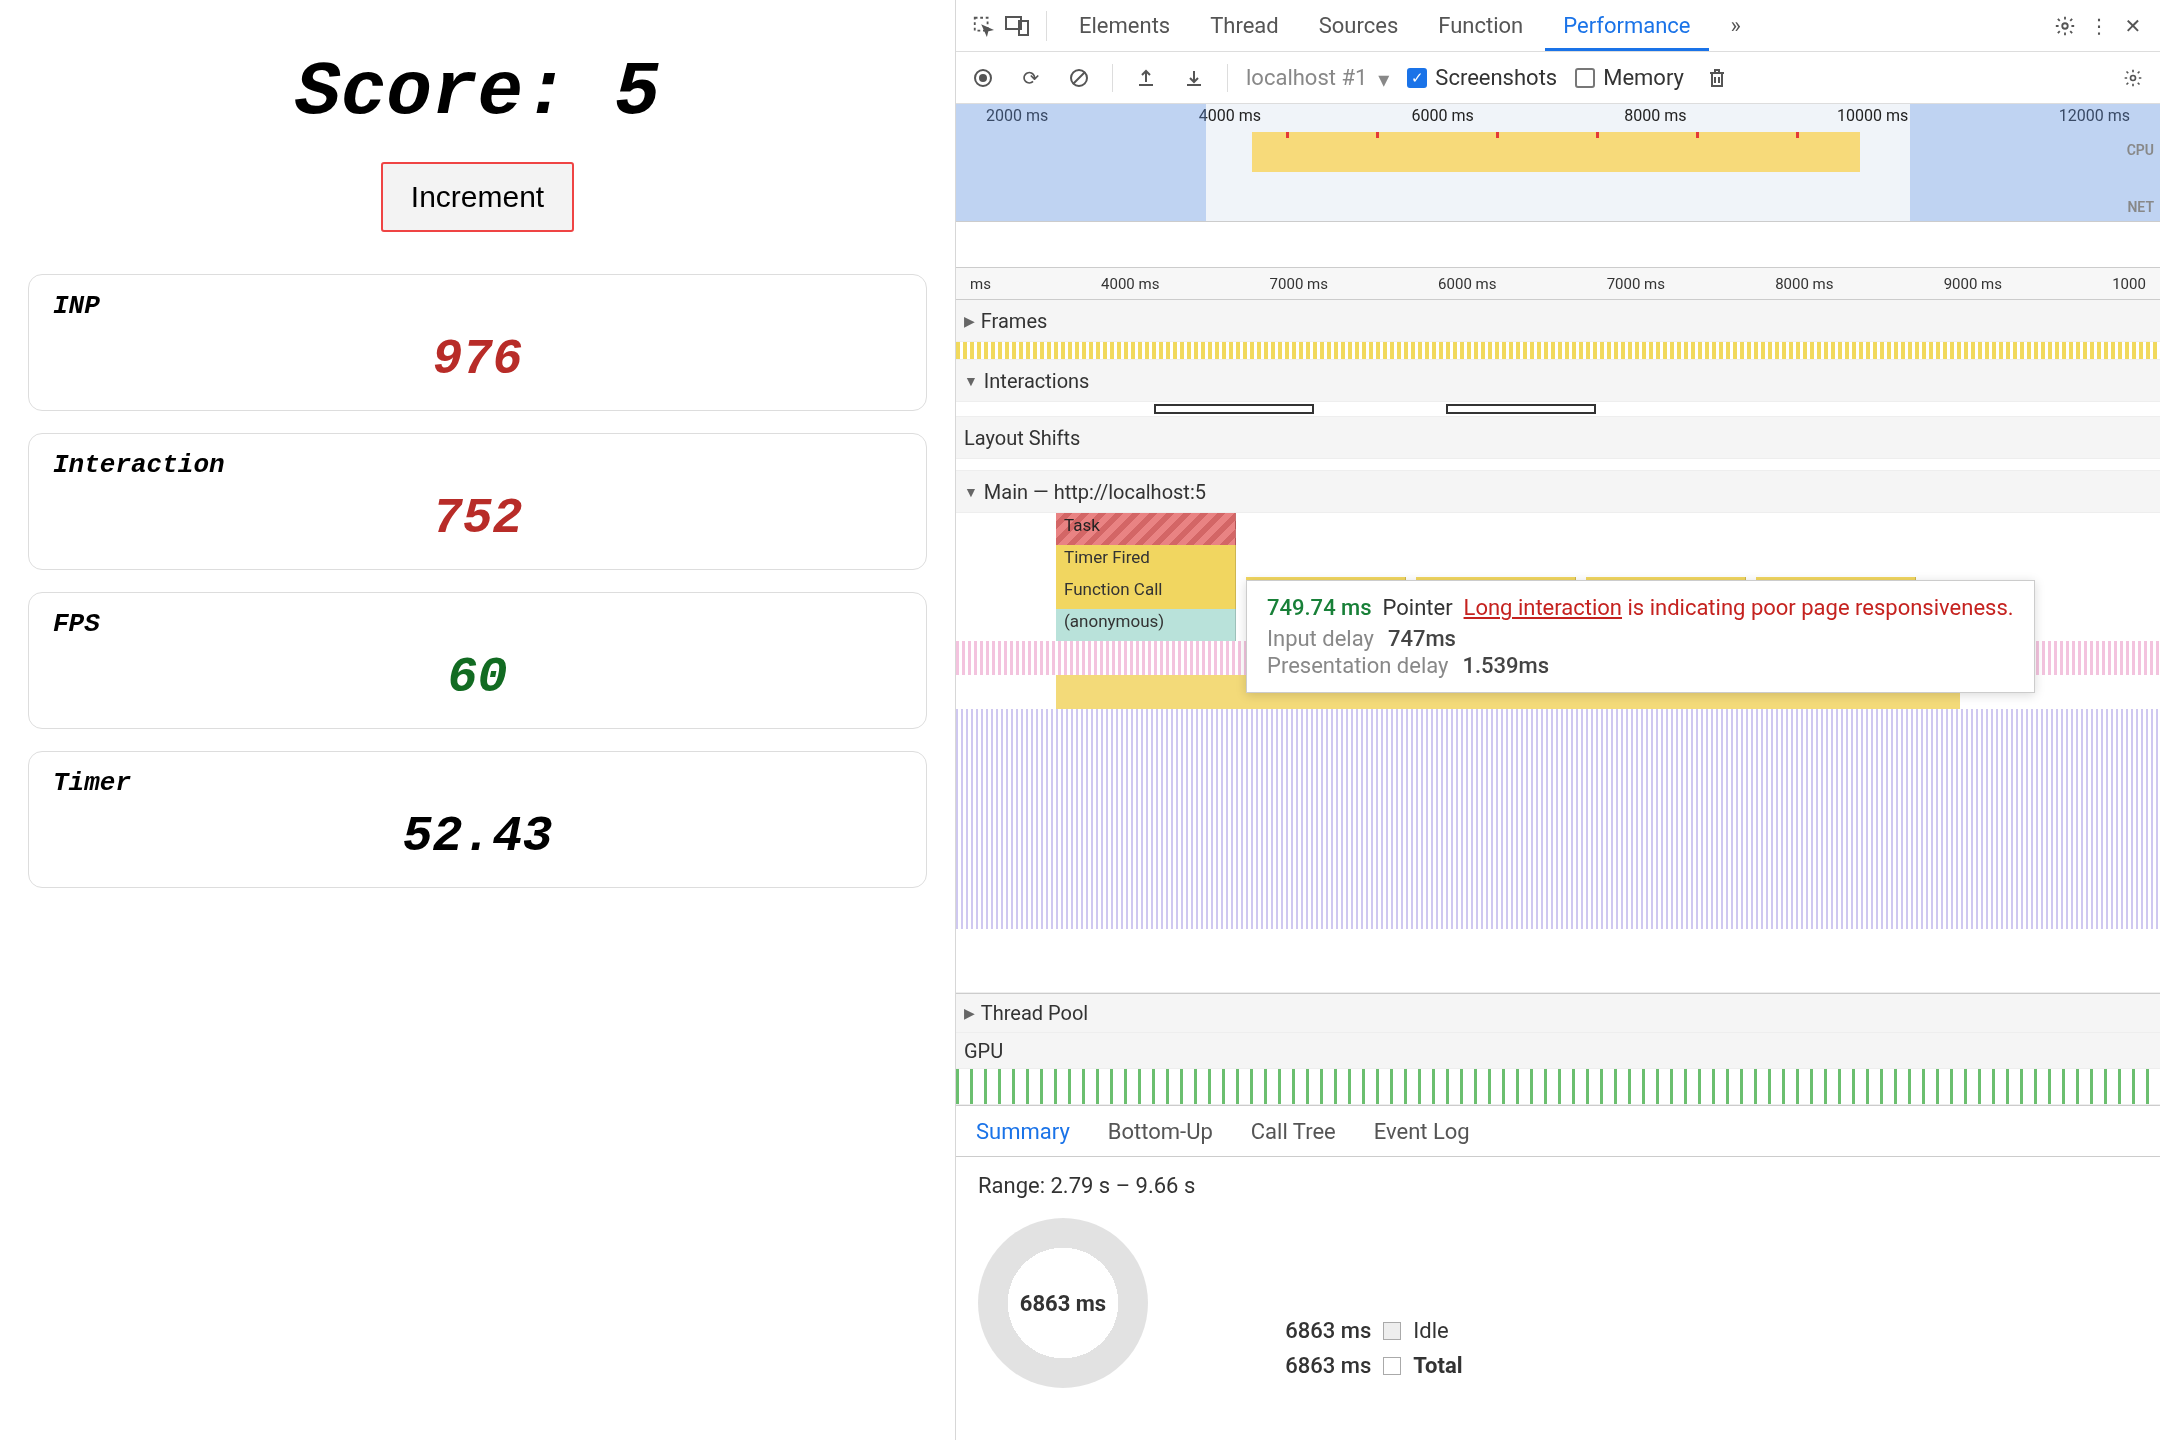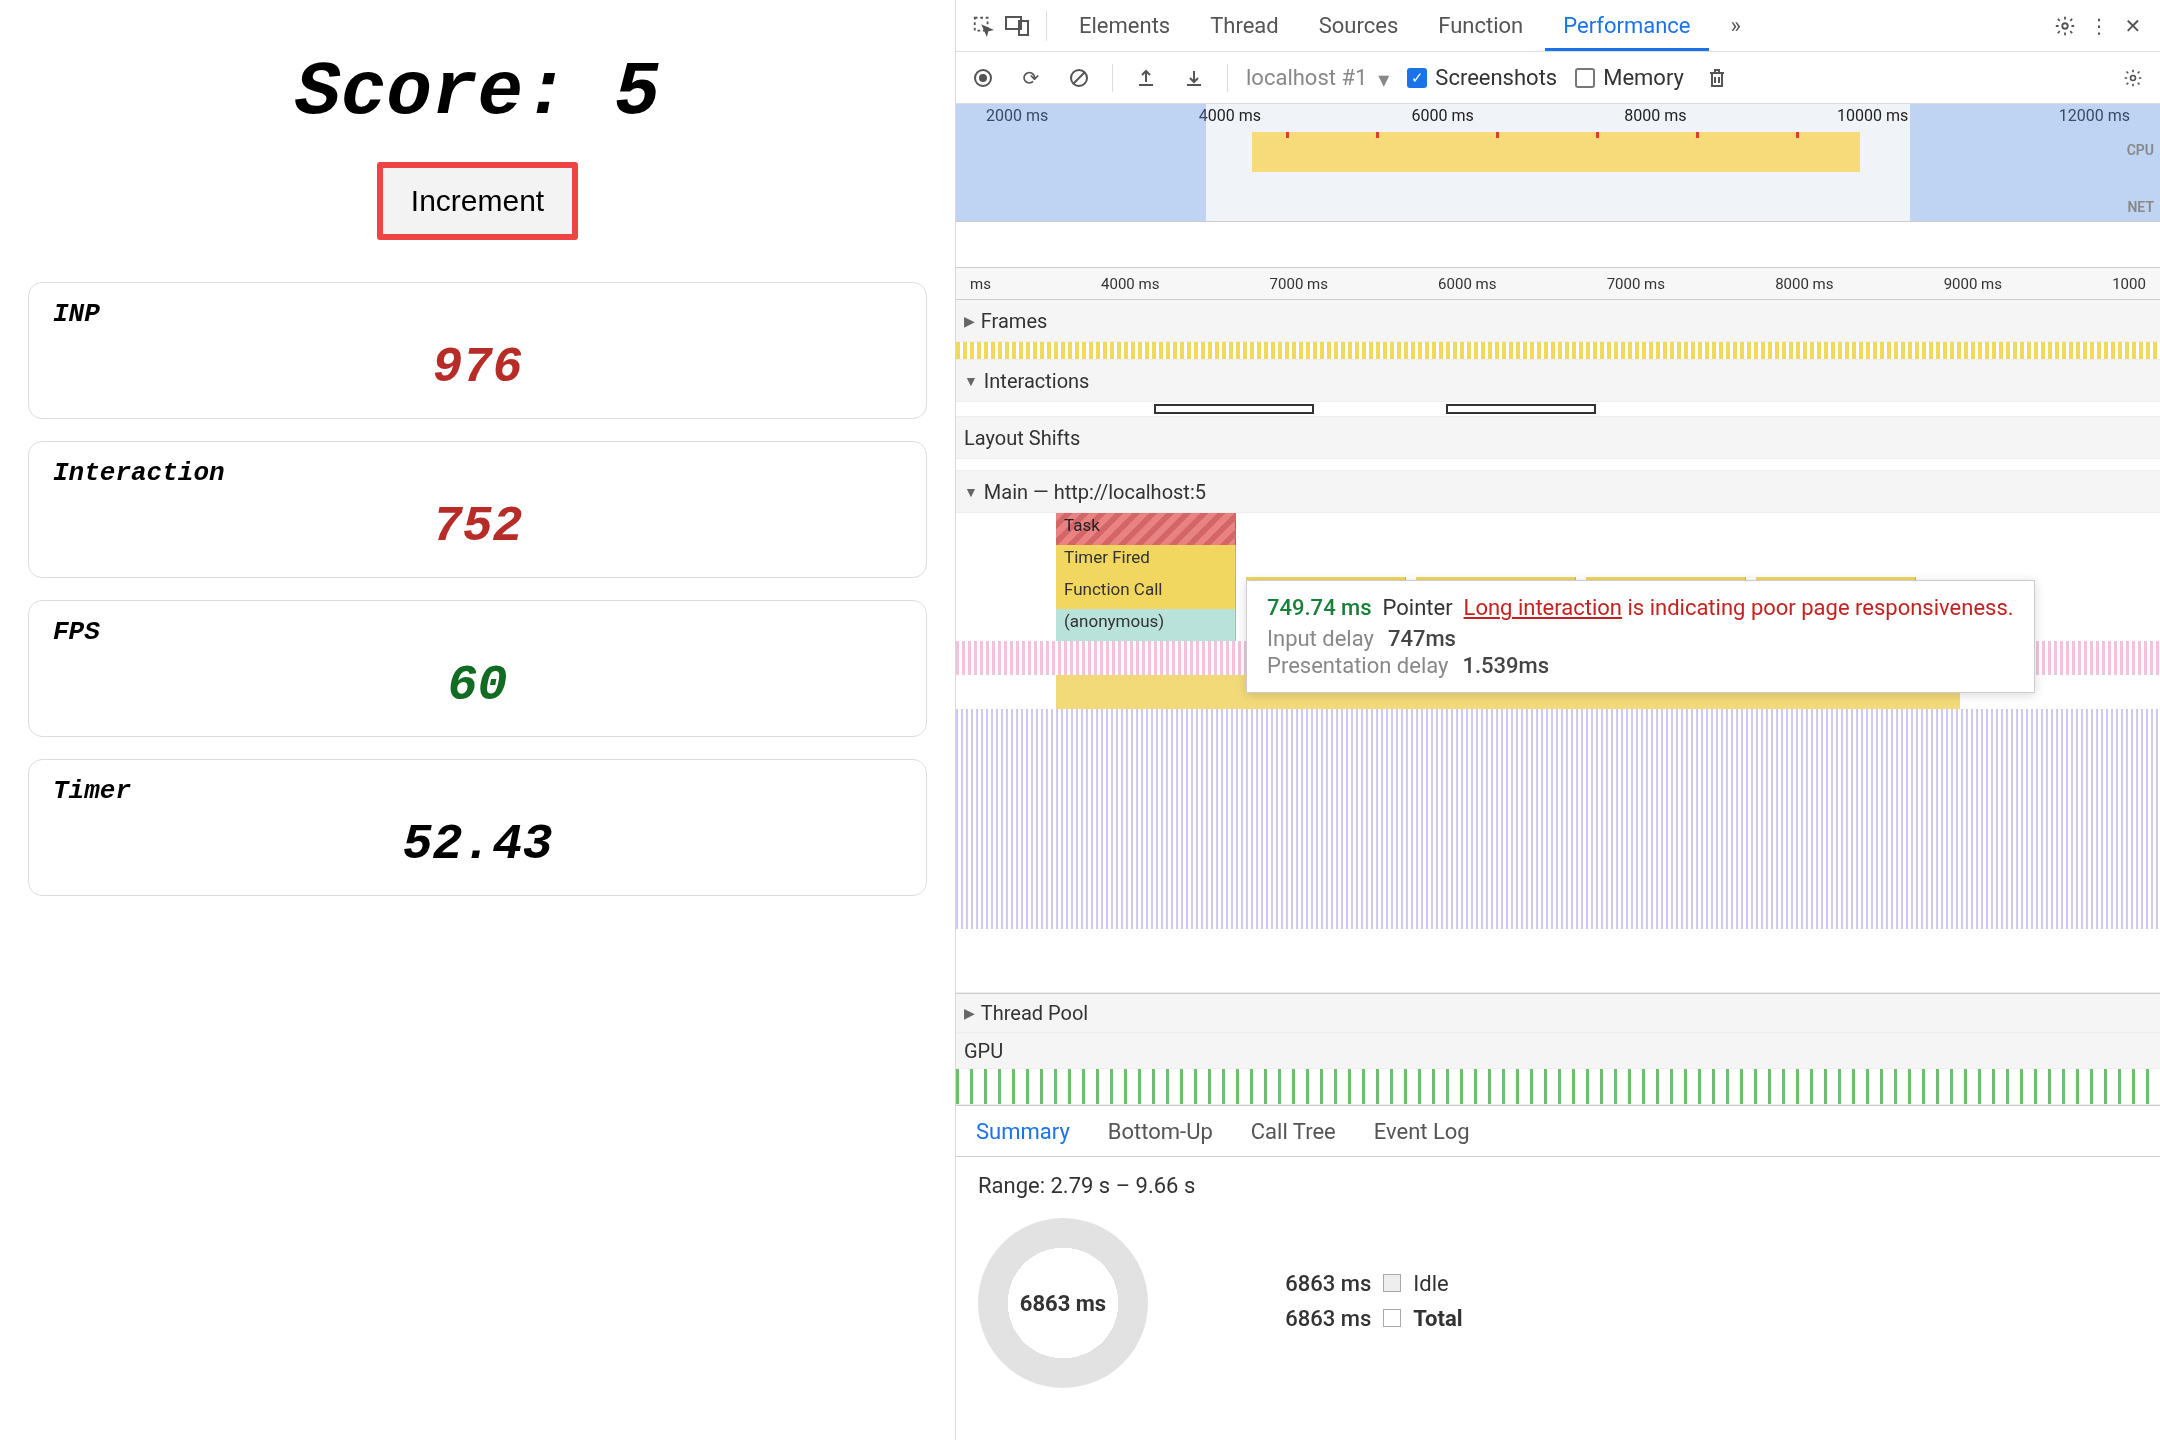--- a/index.html
+++ b/index.html
@@ -3,21 +3,21 @@
 <meta charset="utf-8">
 <style>
   * { box-sizing: border-box; }
   html, body { margin:0; padding:0; font-family: -apple-system, BlinkMacSystemFont, "Segoe UI", Roboto, sans-serif; height:100%;}
   body { display:flex; width:2160px; height:1440px; overflow:hidden; background:#fff; }
 
   
   .app { width:955px; height:100%; padding:32px 28px 0 28px; }
   .score { text-align:center; font-family:"Courier New", monospace; font-weight:700; font-style:italic; font-size:76px; margin-top:18px;}
   .center { text-align:center; margin-top:26px; margin-bottom:42px;}
-  button.inc { font-size:30px; padding:16px 28px; border:6px solid #ef4444; background:#f3f3f3; border-radius:3px; cursor:pointer;}
+  button.inc { font-size:30px; padding:16px 28px; border:2px solid #ef4444; background:#f3f3f3; border-radius:3px; cursor:pointer;}
   .card { border:1px solid #ddd; border-radius:14px; padding:16px 24px 22px 24px; margin-bottom:22px;}
   .card .label { font-family:"Courier New",monospace; font-weight:700; font-style:italic; font-size:26px; }
   .card .val { text-align:center; font-family:"Courier New",monospace; font-weight:700; font-style:italic; font-size:50px; margin-top:10px;}
   .red { color:#b82c28; }
   .green { color:#126b22; }
 
   
   .dt { flex:1; height:100%; border-left:1px solid #d7d7d7; font-size:20px; color:#333; position:relative; background:#fff;}
   .dt-tabbar { height:52px; border-bottom:1px solid #ddd; display:flex; align-items:center; padding:0 12px; gap:4px;}
   .dt-tabbar .ic { width:30px; height:30px; display:flex; align-items:center; justify-content:center; color:#555;}
@@ -76,21 +76,21 @@
   .tooltip .l1{margin-bottom:6px;}
   .tooltip .green{color:#188038;font-weight:500;}
   .tooltip a{color:#c5221f;text-decoration:underline;}
   .tooltip .warn{color:#c5221f;}
   .tooltip .row{color:#888;margin-top:2px;}
   .tooltip .row b{color:#444;font-weight:500;margin-left:14px;}
 
   .bot-tabs{height:52px;border-top:1px solid #ccc;border-bottom:1px solid #ccc;display:flex;align-items:center;gap:38px;padding-left:20px;font-size:22px;color:#555;background:#fff;}
   .bot-tabs .bt.active{color:#1a73e8;}
 
-  .summary{padding:16px 22px;display:flex;gap:56px;align-items:center;font-size:22px;}
+  .summary{padding:16px 22px;display:flex;gap:56px;align-items:flex-end;font-size:22px;}
   .range{font-size:22px;margin-bottom:20px;}
   .donut{width:170px;height:170px;border-radius:50%;background:radial-gradient(circle,#fff 0 46%,#e2e2e2 46% 100%);display:flex;align-items:center;justify-content:center;font-weight:700;font-size:22px;margin-top:10px;}
   .legend .r{display:flex;align-items:center;gap:12px;margin-bottom:10px;}
   .legend .sw{width:18px;height:18px;border:1px solid #aaa;}
   .legend .ms{width:120px;text-align:right;font-weight:500;}
   .legend .bold{font-weight:700;}
 </style>
 </head>
 <body>
 

